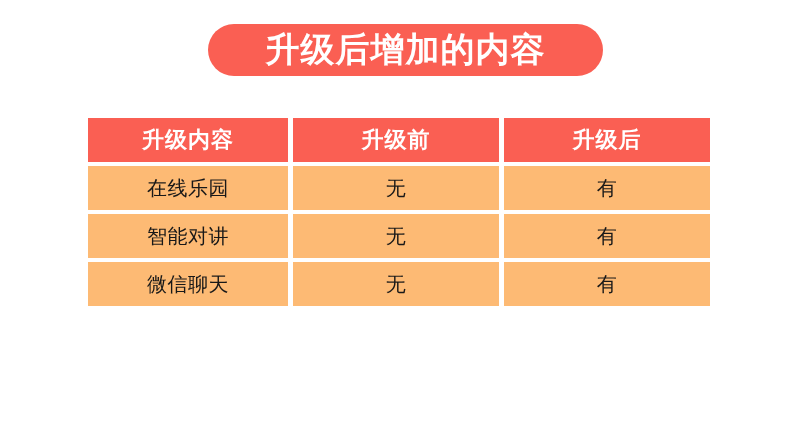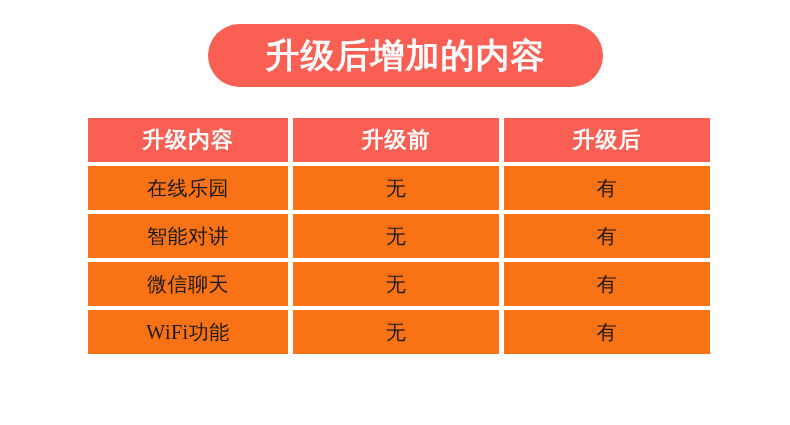--- a/index.html
+++ b/index.html
@@ -14,21 +14,21 @@
     overflow: hidden;
     position: relative;
   }
 
   
   .title-banner {
     position: absolute;
     left: 208px;
     top: 24px;
     width: 395px;
-    height: 63px;
+    height: 52px;
     background: #fa5f53;
     border-radius: 32px;
     display: flex;
     align-items: center;
     justify-content: center;
     box-sizing: border-box;
   }
   .title-text {
     color: #ffffff;
     font-size: 34px;
@@ -63,21 +63,21 @@
   }
   .cmp-table th {
     background: #fa5f53;
     color: #ffffff;
     height: 44px;
     font-size: 22px;
     font-weight: bold;
     letter-spacing: 1px;
   }
   .cmp-table td {
-    background: #f97316;
+    background: #fdba74;
     color: #181818;
     height: 44px;
     font-size: 20px;
     font-weight: normal;
     letter-spacing: 0.5px;
   }
   .col-feature { width: 200px; }
   .col-before  { width: 206px; }
   .col-after   { width: 206px; }
 </style>
@@ -111,20 +111,15 @@
       <tr>
         <td>智能对讲</td>
         <td>无</td>
         <td>有</td>
       </tr>
       <tr>
         <td>微信聊天</td>
         <td>无</td>
         <td>有</td>
       </tr>
-      <tr>
-        <td>WiFi功能</td>
-        <td>无</td>
-        <td>有</td>
-      </tr>
     </tbody>
   </table>
 </div>
 
 </body></html>

